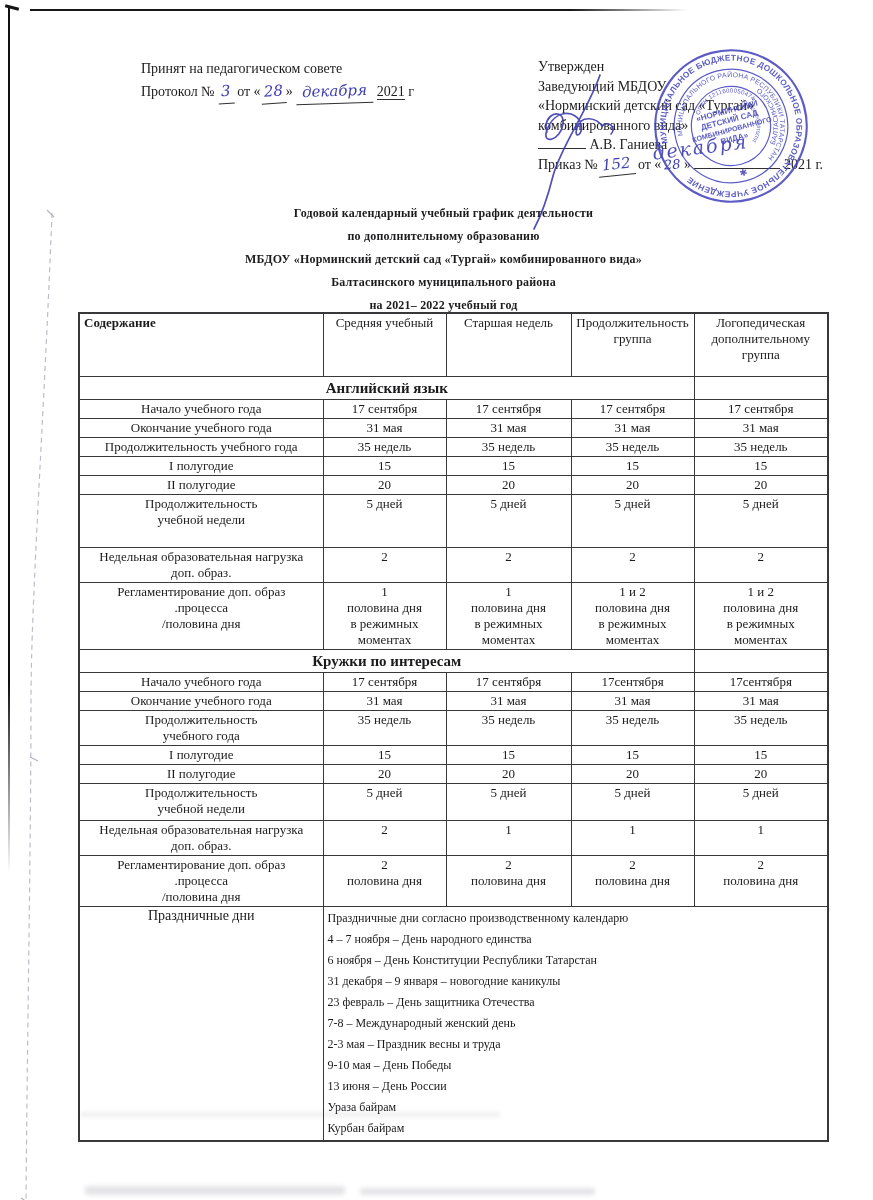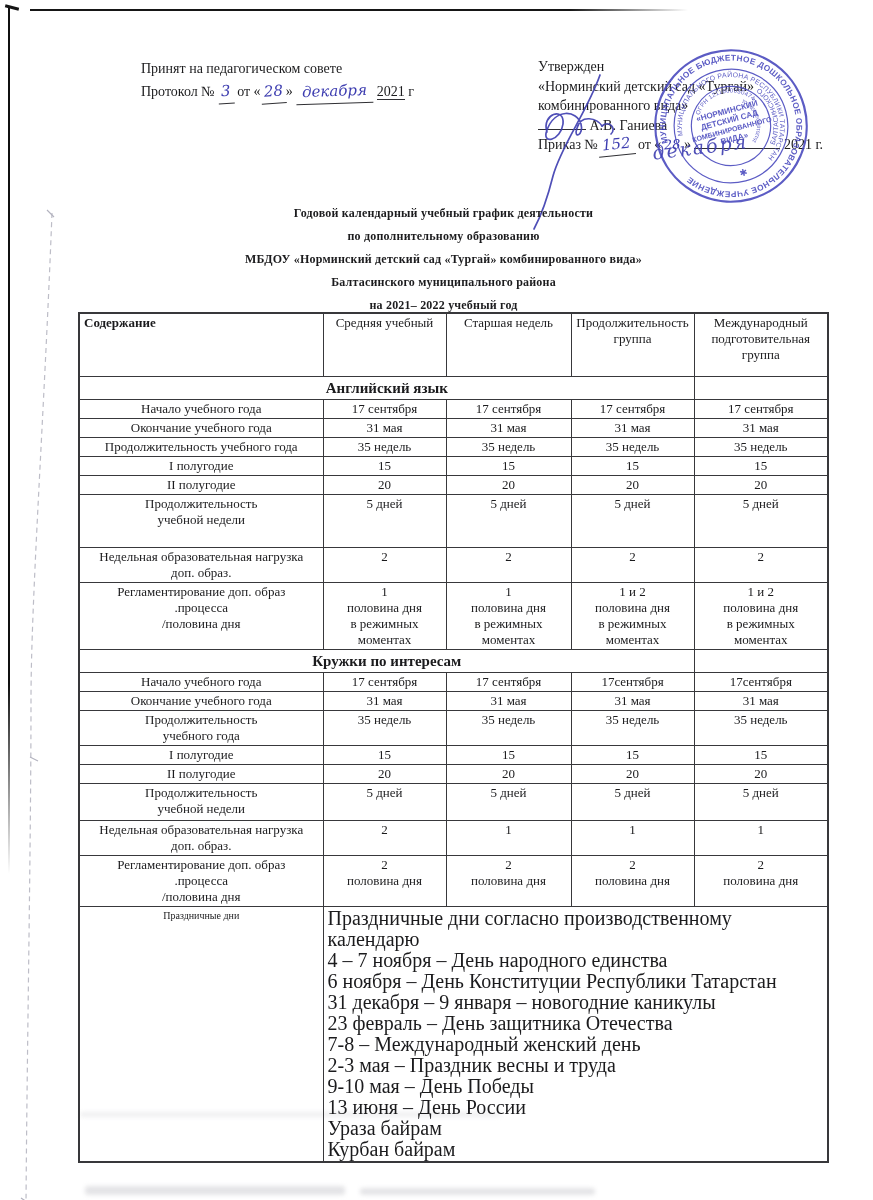--- a/index.html
+++ b/index.html
@@ -45,23 +45,23 @@
   table.doc, table.doc th, table.doc td { border:1px solid #38383b; }
   table.doc { border-width:2px; }
   table.doc th, table.doc td { padding:1px 4px; vertical-align:top; font-weight:normal; }
   thead th { height:60px; text-align:center; }
   thead th.first { text-align:left; font-weight:bold; }
   th.rowlabel { text-align:center; white-space:pre-line; }
   td.val { text-align:center; white-space:pre-line; }
   tr.section-row th { font-weight:bold; font-size:15px; line-height:18px; padding:2px 16px; }
   tr.h50 th, tr.h50 td { height:50px; }
   tr.h34 th, tr.h34 td { height:34px; }
-  th.holidays-label { font-weight:bold; font-size:10px; }
+  th.holidays-label { font-weight:bold; font-size:14px; }
   td.holidays-cell { padding:3px 8px; }
-  .holiday-line { font-size:20px; line-height:21px; }
+  .holiday-line { font-size:12px; line-height:21px; }
 
   
   .stamp { position:absolute; left:645px; top:40px; width:172px; height:172px; opacity:.88; }
   .stamp text { font-family:"Liberation Sans", sans-serif; fill:#4646bd; }
   .stamp .ring { stroke:#4646bd; fill:none; }
   .signature { position:absolute; left:505px; top:50px; width:180px; height:190px; }
 </style>
 </head>
 <body>
 
@@ -83,20 +83,21 @@
     <span class="ink ink-tilt u">3</span>
     <span>от «</span><span class="ink ink-tilt u">28</span><span>»</span>
     <span class="ink ink-month u">декабря</span>
     <span class="u">2021</span>
     <span>г</span>
   </div>
 </div>
 
 <div class="approved">
   <div>Утвержден</div>
+  <div>Заведующий МБДОУ</div>
   <div>«Норминский детский сад «Тургай»</div>
   <div>комбинированного вида»</div>
   <div>
     <span class="blank" style="width:48px"></span>
     <span>А.В. Ганиева</span>
   </div>
   <div>
     <span>Приказ №</span><span class="ink ord-no u">152</span>
     <span>от «</span><span class="ink ink-tilt" style="font-size:13px">28</span><span>»</span>
     <span class="blank" style="width:86px"></span>
@@ -163,21 +164,21 @@
       <col style="width:125px">
       <col style="width:123px">
       <col style="width:134px">
   </colgroup>
   <thead>
     <tr>
       <th class="first">Содержание</th>
       <th>Средняя учебный</th>
       <th>Старшая недель</th>
       <th>Продолжительность группа</th>
-      <th>Международный подготовительная группа</th>
+      <th>Логопедическая дополнительному группа</th>
     </tr>
   </thead>
   <tbody>
     <tr class="section-row">
       <th colspan="4">Английский язык</th>
         <td></td>
     </tr>
     <tr>
       <th class="rowlabel">Начало учебного года</th>
       <td class="val">17 сентября</td>

